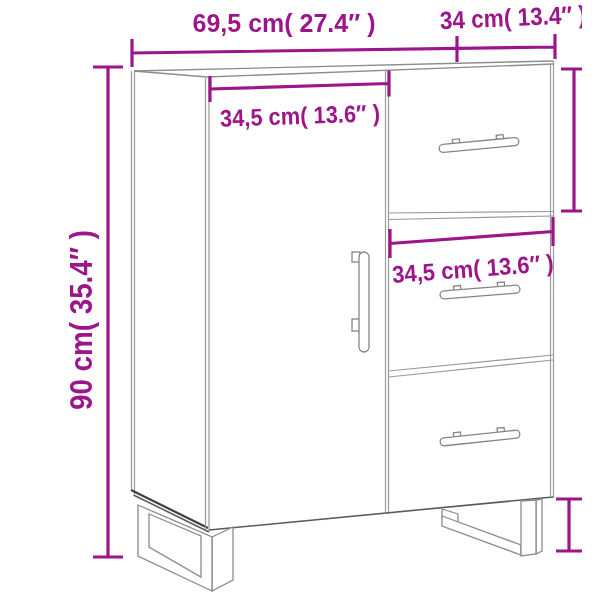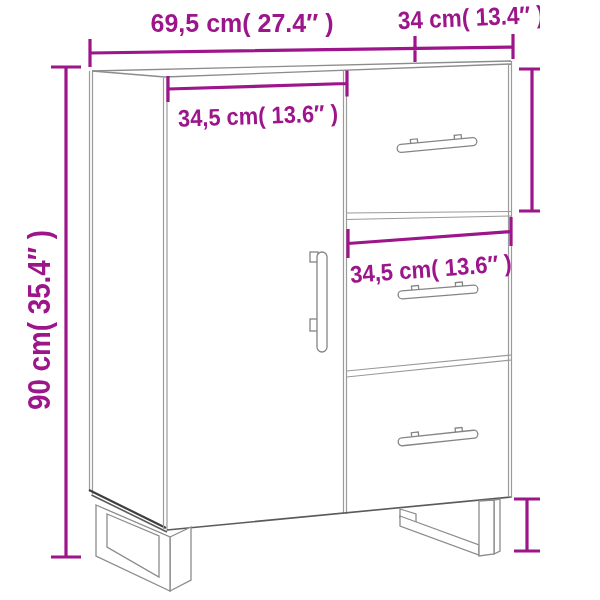--- a/index.html
+++ b/index.html
@@ -1,16 +1,16 @@
 <!DOCTYPE html>
 <html style="--accent: #9D158B; --cabinet_line: #8c8c8c; --cabinet_dark: #3f3f3f; --background: #ffffff;"><head>
 <meta charset="utf-8">
 <style>
   html,body{margin:0;padding:0;background:#fff;}
-  .stage{position:relative;width:540px;height:600px;background:var(--background,#fff);overflow:hidden;}
+  .stage{position:relative;width:540px;height:600px;background:var(--background,#fff);overflow:hidden;padding-left:42px;}
   svg{font-family:"Liberation Sans","DejaVu Sans",sans-serif;font-weight:700;}
   .cab{stroke:var(--cabinet_line,#8c8c8c);stroke-width:1.4;fill:none;}
   .cab-light{stroke:#9a9a9a;stroke-width:1.2;fill:none;}
   .cab-dark{stroke:var(--cabinet_dark,#3f3f3f);stroke-width:2.2;fill:none;}
   .cab-mid{stroke:#5a5a5a;stroke-width:1.6;fill:none;}
   .panel{fill:#ffffff;stroke:var(--cabinet_line,#8c8c8c);stroke-width:1.3;}
   .handle{fill:#ffffff;stroke:#858585;stroke-width:1.3;}
   .dim{stroke:var(--accent,#9D158B);stroke-width:3.2;fill:none;stroke-linecap:butt;}
   .dim-text{fill:var(--accent,#9D158B);font-weight:700;}
 </style>

